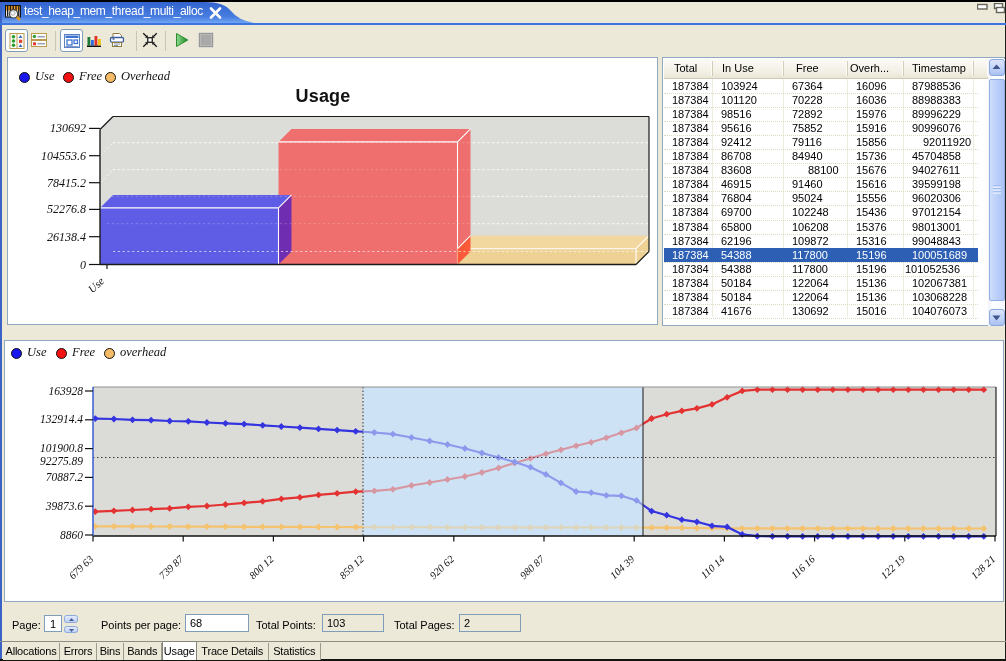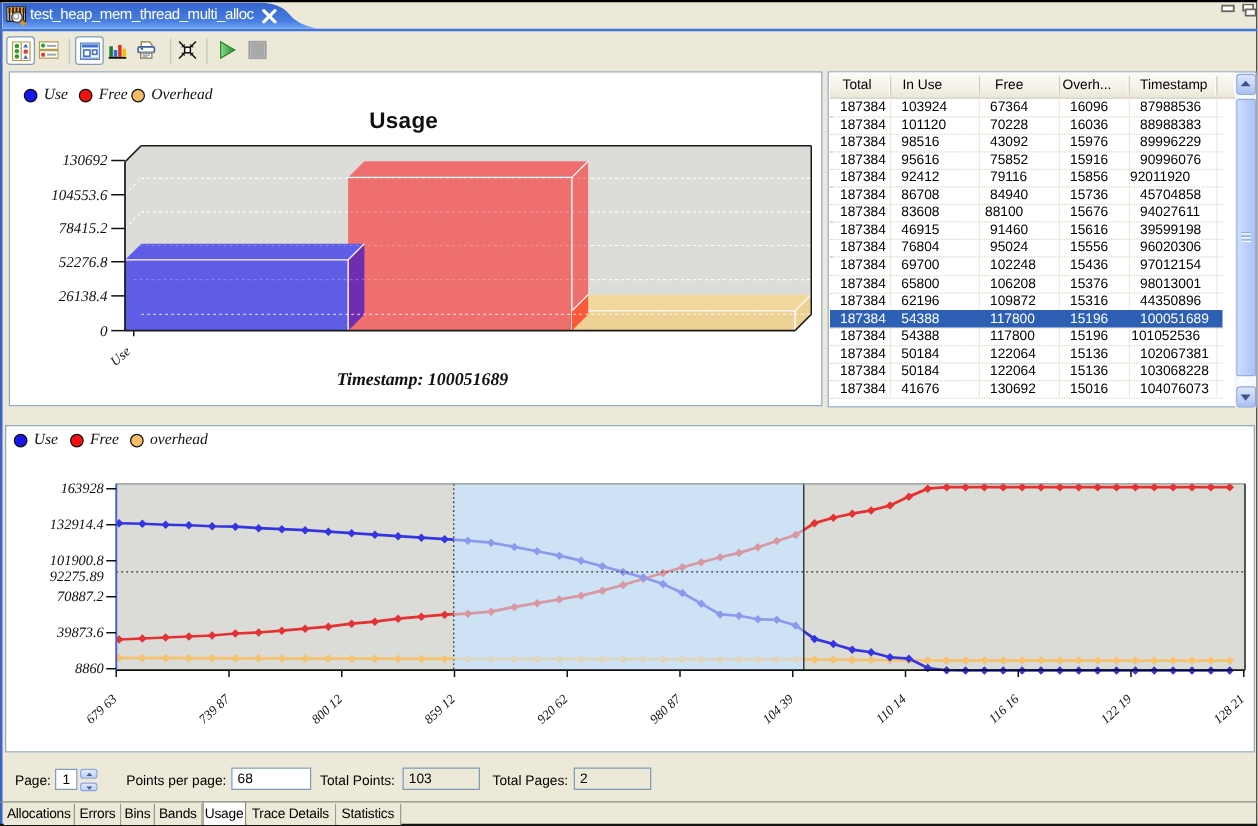--- a/index.html
+++ b/index.html
@@ -216,21 +216,20 @@
       <text x="78" y="128.7" text-anchor="end" font-style="italic" font-family="Liberation Serif" font-size="12" fill="#111">78415.2</text>
       <line x1="81" y1="151.4" x2="92" y2="151.4" stroke="#111" stroke-width="1.2"></line>
       <text x="78" y="155.4" text-anchor="end" font-style="italic" font-family="Liberation Serif" font-size="12" fill="#111">52276.8</text>
       <line x1="81" y1="178.7" x2="92" y2="178.7" stroke="#111" stroke-width="1.2"></line>
       <text x="78" y="182.7" text-anchor="end" font-style="italic" font-family="Liberation Serif" font-size="12" fill="#111">26138.4</text>
       <line x1="81" y1="206.5" x2="92" y2="206.5" stroke="#111" stroke-width="1.2"></line>
       <text x="78" y="210.5" text-anchor="end" font-style="italic" font-family="Liberation Serif" font-size="12" fill="#111">0</text>
 <text transform="translate(97,224) rotate(-42)" text-anchor="end" font-style="italic" font-family="Liberation Serif" font-size="11" fill="#111">Use</text>
 </svg>
 
-<div class="abs" style="left:0;top:238px;width:660px;text-align:center;font-family:'Liberation Serif',serif;font-style:italic;font-weight:bold;font-size:14.3px;color:#111">Timestamp: 100051689</div>
 </div>
 
 <div class="panel" style="left:662px;top:57px;width:343px;height:269px">
 <div class="abs" style="left:1px;top:0;width:324px;height:21px;background:linear-gradient(#fcfbf8,#f2efe4 70%,#eae6d6);border-bottom:1px solid #cfcbb8">
       <div class="hc" style="left:10px">Total</div>
       <div class="hc" style="left:58px">In Use</div>
       <div class="hc" style="left:132px">Free</div>
       <div class="hc" style="left:186px">Overh...</div>
       <div class="hc" style="left:248px">Timestamp</div>
       <div style="position:absolute;top:3px;left:47px;width:1px;height:15px;background:#fdfcf9"></div>
@@ -279,49 +278,49 @@
 <div class="trow" style="top:35.0px">
       <div class="tc" style="left:8px;width:39px">187384</div>
       <div class="tc" style="left:57px;width:61px">101120</div>
       <div class="tc" style="left:128px;width:54px">70228</div>
       <div class="tc" style="left:192px;width:46px">16036</div>
       <div class="tc" style="left:248px;width:60px">88988383</div>
     </div>
 <div class="trow" style="top:49.1px">
       <div class="tc" style="left:8px;width:39px">187384</div>
       <div class="tc" style="left:57px;width:61px">98516</div>
-      <div class="tc" style="left:128px;width:54px">43092</div>
+      <div class="tc" style="left:128px;width:54px">72892</div>
       <div class="tc" style="left:192px;width:46px">15976</div>
       <div class="tc" style="left:248px;width:60px">89996229</div>
     </div>
 <div class="trow" style="top:63.2px">
       <div class="tc" style="left:8px;width:39px">187384</div>
       <div class="tc" style="left:57px;width:61px">95616</div>
       <div class="tc" style="left:128px;width:54px">75852</div>
       <div class="tc" style="left:192px;width:46px">15916</div>
       <div class="tc" style="left:248px;width:60px">90996076</div>
     </div>
 <div class="trow" style="top:77.2px">
       <div class="tc" style="left:8px;width:39px">187384</div>
       <div class="tc" style="left:57px;width:61px">92412</div>
       <div class="tc" style="left:128px;width:54px">79116</div>
       <div class="tc" style="left:192px;width:46px">15856</div>
-      <div class="tc" style="left:240px;width:60px">92011920</div>
+      <div class="tc" style="left:259px;width:60px">92011920</div>
     </div>
 <div class="trow" style="top:91.2px">
       <div class="tc" style="left:8px;width:39px">187384</div>
       <div class="tc" style="left:57px;width:61px">86708</div>
       <div class="tc" style="left:128px;width:54px">84940</div>
       <div class="tc" style="left:192px;width:46px">15736</div>
       <div class="tc" style="left:248px;width:60px">45704858</div>
     </div>
 <div class="trow" style="top:105.3px">
       <div class="tc" style="left:8px;width:39px">187384</div>
       <div class="tc" style="left:57px;width:61px">83608</div>
-      <div class="tc" style="left:124px;width:54px">88100</div>
+      <div class="tc" style="left:144px;width:54px">88100</div>
       <div class="tc" style="left:192px;width:46px">15676</div>
       <div class="tc" style="left:248px;width:60px">94027611</div>
     </div>
 <div class="trow" style="top:119.4px">
       <div class="tc" style="left:8px;width:39px">187384</div>
       <div class="tc" style="left:57px;width:61px">46915</div>
       <div class="tc" style="left:128px;width:54px">91460</div>
       <div class="tc" style="left:192px;width:46px">15616</div>
       <div class="tc" style="left:248px;width:60px">39599198</div>
     </div>
@@ -344,21 +343,21 @@
       <div class="tc" style="left:57px;width:61px">65800</div>
       <div class="tc" style="left:128px;width:54px">106208</div>
       <div class="tc" style="left:192px;width:46px">15376</div>
       <div class="tc" style="left:248px;width:60px">98013001</div>
     </div>
 <div class="trow" style="top:175.6px">
       <div class="tc" style="left:8px;width:39px">187384</div>
       <div class="tc" style="left:57px;width:61px">62196</div>
       <div class="tc" style="left:128px;width:54px">109872</div>
       <div class="tc" style="left:192px;width:46px">15316</div>
-      <div class="tc" style="left:248px;width:60px">44350896</div>
+      <div class="tc" style="left:248px;width:60px">99048843</div>
     </div>
 <div class="trow sel" style="top:189.6px">
       <div class="tc" style="left:8px;width:39px">187384</div>
       <div class="tc" style="left:57px;width:61px">54388</div>
       <div class="tc" style="left:128px;width:54px">117800</div>
       <div class="tc" style="left:192px;width:46px">15196</div>
       <div class="tc" style="left:248px;width:60px">100051689</div>
     </div>
 <div class="trow" style="top:203.7px">
       <div class="tc" style="left:8px;width:39px">187384</div>

